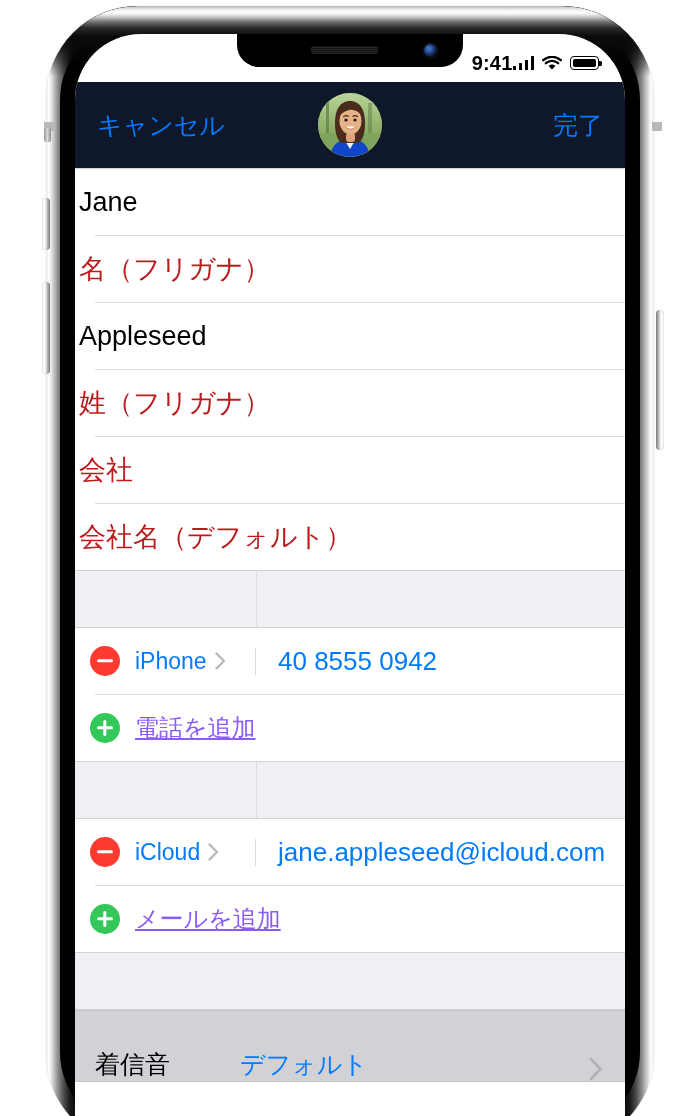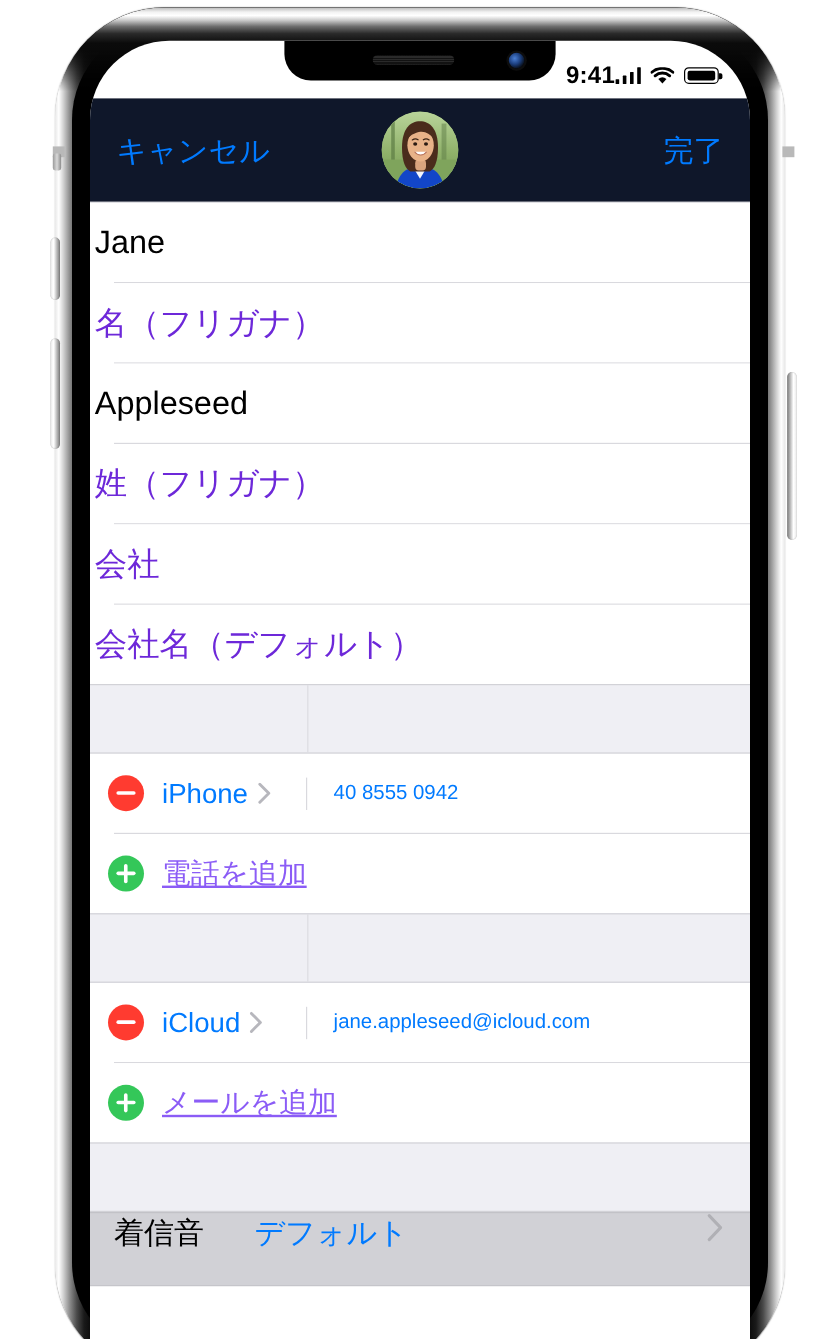--- a/index.html
+++ b/index.html
@@ -150,21 +150,21 @@
   .sep-full { height: 1px; background:#d2d2d7; }
   .gap { height: 58px; background:#EFEFF4;
          border-top:1px solid #d2d2d7; border-bottom:1px solid #d2d2d7; position:relative; }
   .gap .vdiv { position:absolute; left:181px; top:0; bottom:0; width:1px; background:#dcdce1; }
 
   .field {
     height: 66px; display:flex; align-items:center; padding-left: 4px;
     font-size: 27px; background:#fff;
   }
   .field.filled { color:#000; }
-  .field.placeholder { color:#6d28d9; }
+  .field.placeholder { color:#b91c1c; }
 
   .entry-row { height: 66px; display:flex; align-items:center; background:#fff; }
   .circle-btn {
     width: 60px; display:flex; align-items:center; justify-content:center; flex:0 0 60px;
     cursor: pointer;
   }
   .circ {
     width: 30px; height: 30px; border-radius: 50%; position: relative;
   }
   .circ.minus { background:#FF3B30; }
@@ -178,27 +178,27 @@
     width: 3.4px; height: 16px; background:#fff; border-radius:2px;
   }
   .label-cell {
     flex: 0 0 121px; display:flex; align-items:center; gap: 8px;
     border-right: 1px solid #d9d9de; font-size: 23px; color:#007AFF;
     cursor: pointer;
   }
   .chev-sm { width: 11px; height: 18px; flex:0 0 11px; }
   .value-cell {
     flex:1; display:flex; align-items:center; padding-left: 22px;
-    font-size: 17px; color:#007AFF; overflow:hidden; white-space:nowrap; cursor:text;
+    font-size: 26px; color:#007AFF; overflow:hidden; white-space:nowrap; cursor:text;
   }
   .add-row { height: 66px; display:flex; align-items:stretch; background:#fff; cursor:pointer; }
   .add-label { display:flex; align-items:center; font-size: 24px; color:#8b5cf6;text-decoration:underline; }
 
   .ringtone-row {
-    height: 62px; display:flex; align-items:flex-start; gap: 6px;
+    height: 72px; display:flex; align-items:flex-end; gap: 34px;
     padding: 0 22px 0 20px; background:#d1d1d6;
     border-top:1px solid #c2c2c7; border-bottom:1px solid #c2c2c7;
     cursor: pointer;
   }
   .rt-title { font-size: 25px; color:#000; }
   .rt-value { font-size: 25px; color:#007AFF; flex:1;margin-left:36px; }
   .chev-lg { width: 14px; height: 24px; opacity: 0.45; }
   .tail { height: 40px; background:#fff; }
 </style>
 </head>

